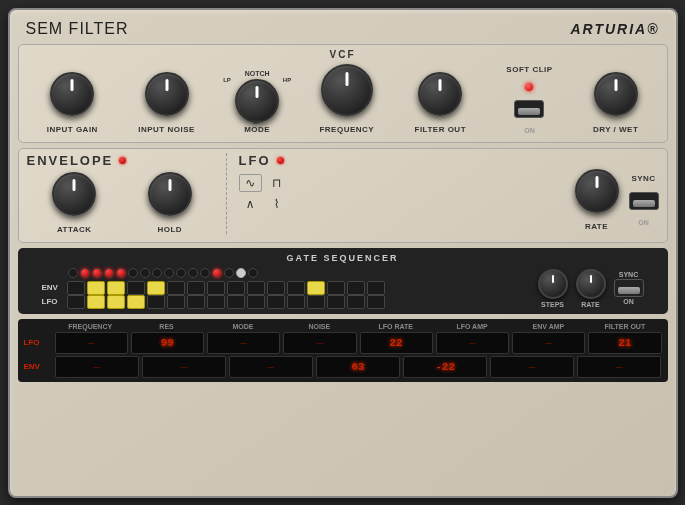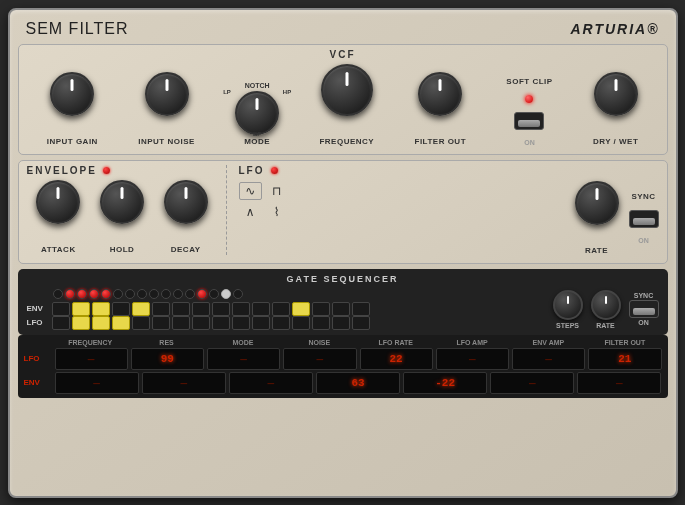--- a/index.html
+++ b/index.html
@@ -71,21 +71,21 @@
       display: flex;
       align-items: flex-end;
       gap: 0;
       justify-content: space-around;
     }
 
     .knob-group {
       display: flex;
       flex-direction: column;
       align-items: center;
-      gap: 21px;
+      gap: 9px;
     }
 
     .knob-label {
       font-size: 8px;
       color: #333;
       text-align: center;
       font-weight: bold;
       letter-spacing: 0.5px;
     }
 
@@ -203,31 +203,32 @@
     }
 
     .env-title-row {
       display: flex;
       align-items: center;
       gap: 6px;
       margin-bottom: 4px;
     }
 
     .section-label-left {
-      font-size: 10px;
+      font-size: 13px;
       font-weight: bold;
       color: #333;
       letter-spacing: 2px;
     }
 
     
     .gate-section {
       background: #222;
       border-radius: 5px;
-      padding: 5px 9px;
+      padding: 5px 24px;
+      margin-bottom: 5px;
     }
 
     .gate-section-label {
       text-align: center;
       font-size: 9px;
       font-weight: bold;
       color: #ccc;
       letter-spacing: 2px;
       margin-bottom: 5px;
     }
@@ -426,24 +427,20 @@
       </div>
       <div class="knob-row">
         <div class="knob-group">
           <div class="knob"></div>
           <div class="knob-label">ATTACK</div>
         </div>
         <div class="knob-group">
           <div class="knob"></div>
           <div class="knob-label">HOLD</div>
         </div>
-        <div class="knob-group">
-          <div class="knob"></div>
-          <div class="knob-label">DECAY</div>
-        </div>
       </div>
     </div>
 
     <div class="env-right">
       <div style="display:flex; justify-content:space-between; align-items:flex-start;">
         <div>
           <div class="env-title-row">
             <span class="section-label-left">LFO</span>
             <div class="led-dot"></div>
           </div>

